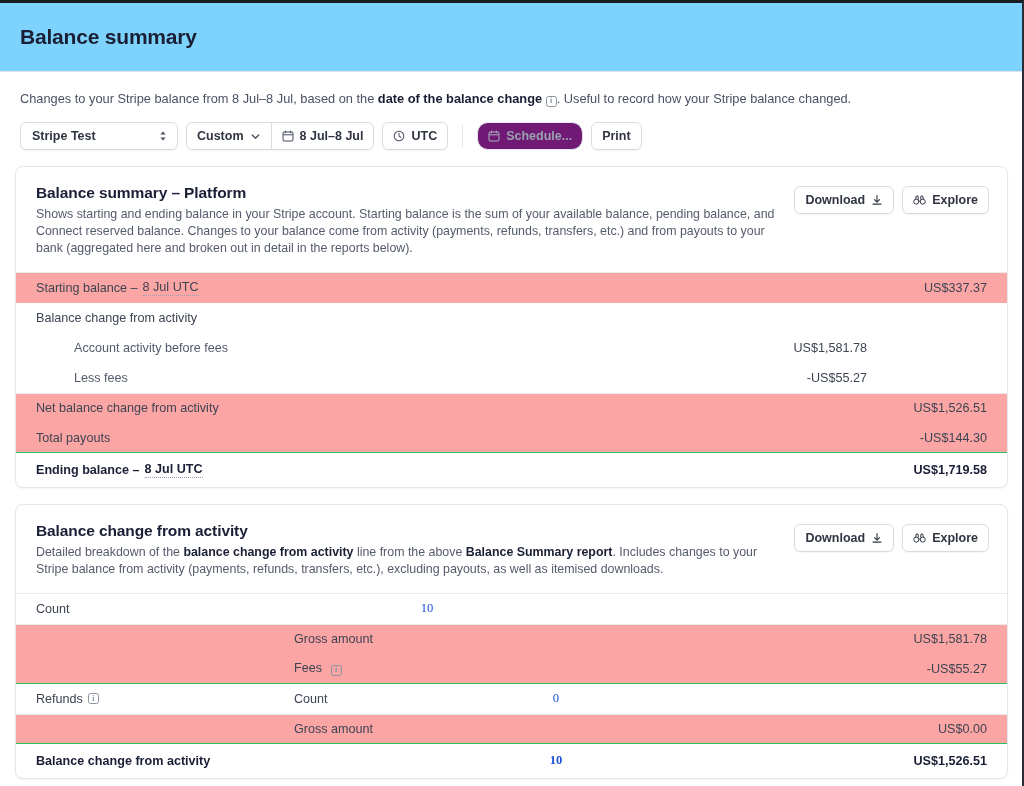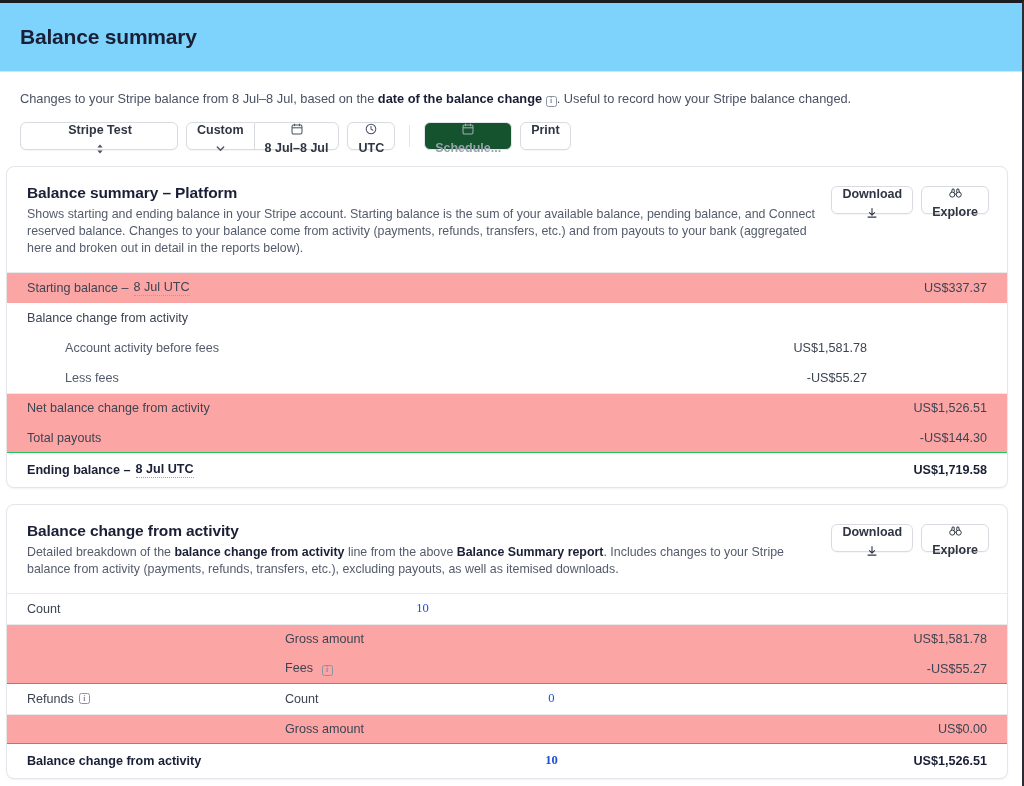--- a/index.html
+++ b/index.html
@@ -60,42 +60,42 @@
     padding: 0 10px;
     background: #ffffff;
     border: 1px solid #d8dce1;
     border-radius: 6px;
     font-size: 12.5px;
     font-weight: 600;
     color: #2f3542;
     box-shadow: 0 1px 1px rgba(16,24,40,0.04);
     white-space: nowrap;
     cursor: pointer;
-    flex-direction: column;
   }
   .ctl.select-account { width: 158px; justify-content: space-between; padding: 0 9px 0 11px; }
   .ctl.seg-left  { border-top-right-radius: 0; border-bottom-right-radius: 0; margin-right: -9px; }
   .ctl.seg-right { border-top-left-radius: 0;  border-bottom-left-radius: 0; }
   .ctl.muted {
-    background: #14532d;
+    background: #701a75;
     color: #9aa1ae;
     border-color: #e3e6ea;
     box-shadow: none;
+    border-radius: 11px;
   }
   .divider-v {
     width: 1px;
     height: 22px;
     background: #e0e3e8;
     margin: 0 6px;
   }
   .ico { display: inline-flex; align-items: center; justify-content: center; flex: none; }
 
   
   .card {
-    margin: 16px 14px 0 6px;
+    margin: 16px 14px 0 15px;
     background: #ffffff;
     border: 1px solid #e3e6ea;
     border-radius: 8px;
     box-shadow: 0 1px 2px rgba(16,24,40,0.05);
     overflow: hidden;
   }
   .card-head {
     display: flex;
     align-items: flex-start;
     justify-content: space-between;

